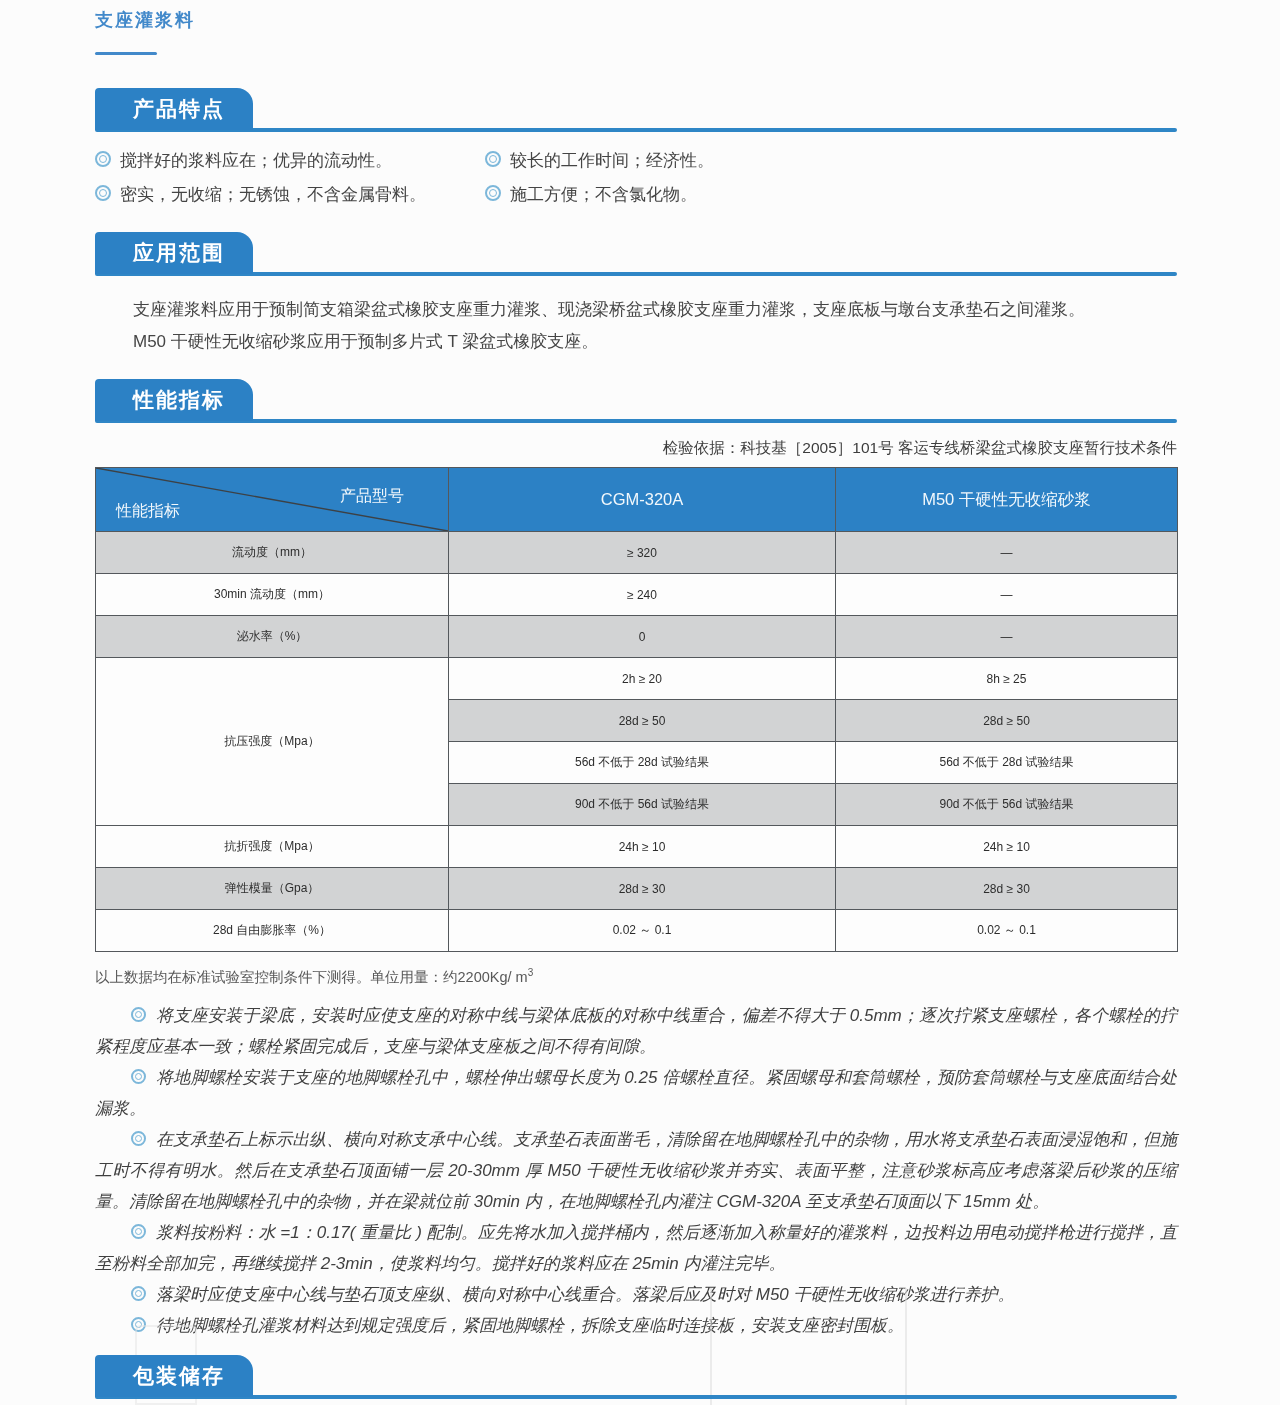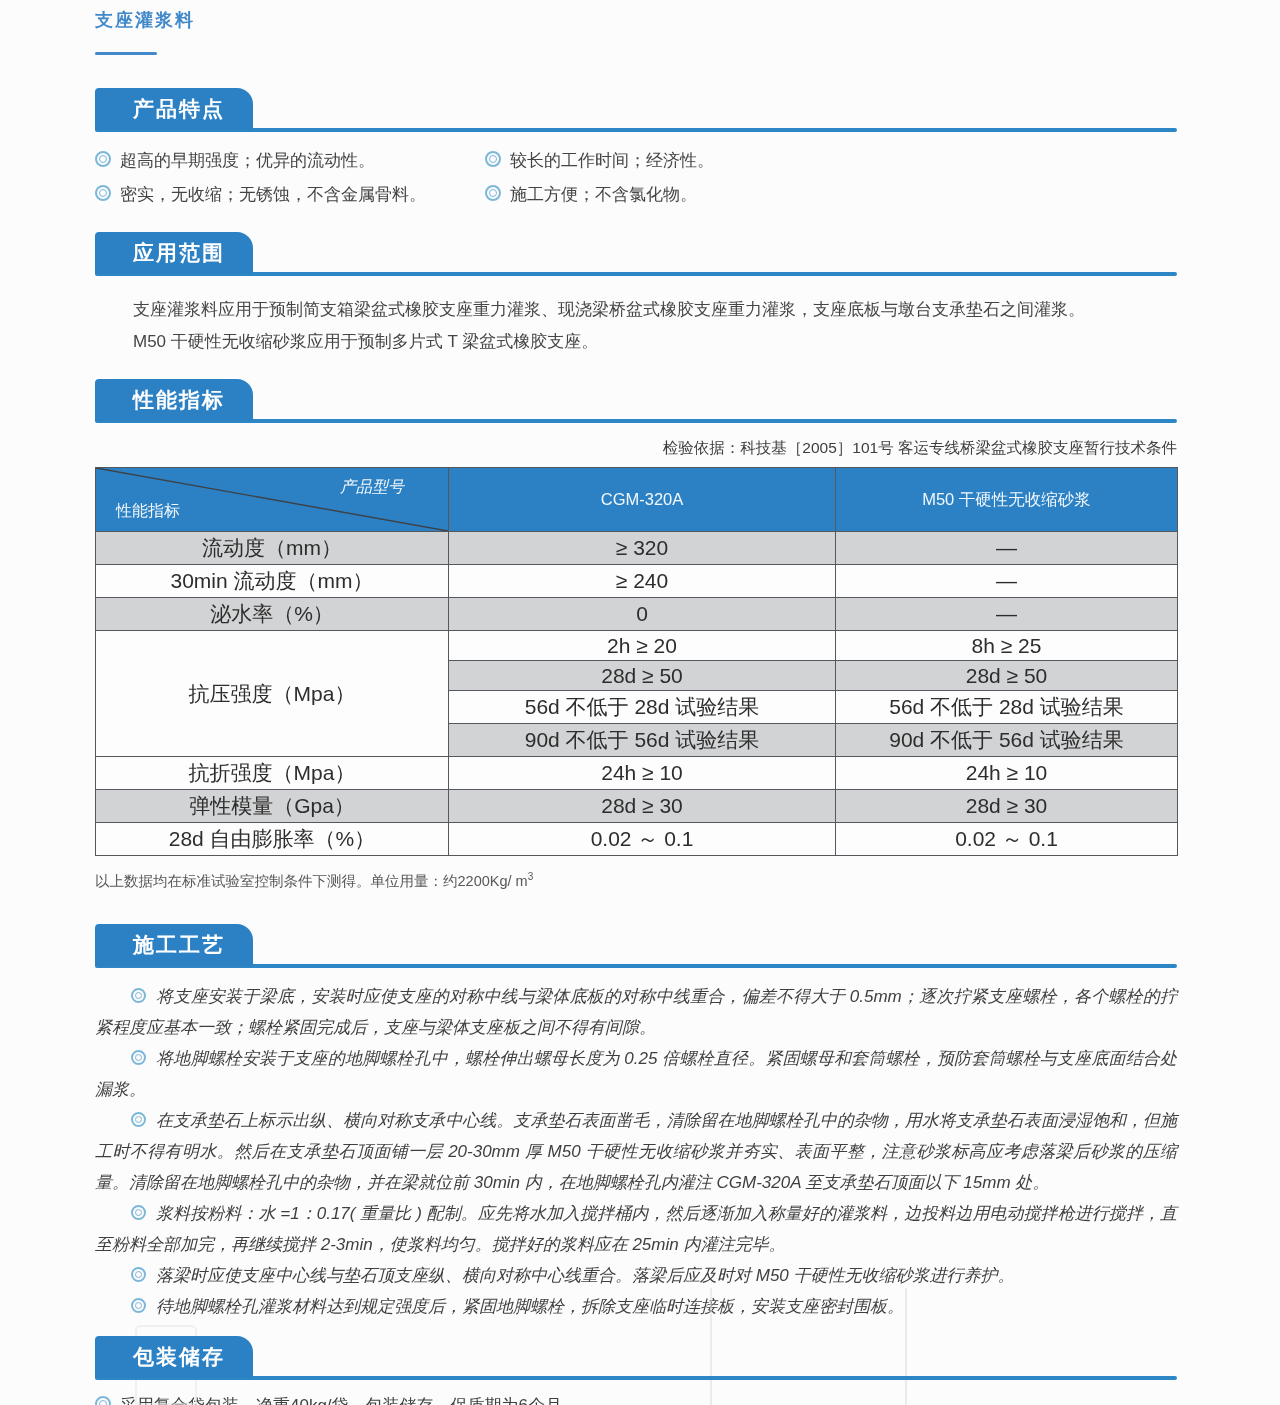--- a/index.html
+++ b/index.html
@@ -94,33 +94,33 @@
     width: 1082px;
     border-collapse: collapse;
     table-layout: fixed;
   }
   table.spec col.c1 { width: 353px; }
   table.spec col.c2 { width: 387px; }
   table.spec col.c3 { width: 342px; }
   table.spec td, table.spec th {
     border: 1px solid #54585c;
     text-align: center;
-    font-size: 21px;
+    font-size: 12px;
     color: #2d2d2d;
     font-weight: normal;
-    height: 30px;
+    height: 42px;
     padding: 2px 6px;
     background: #fdfdfd;
   }
   table.spec tr.g td { background: #d2d3d4; }
   table.spec td.wcell { background: #fdfdfd; }
   tr.head th { background: #2c81c5; color: #f2f8fc; height: 64px; font-size: 16.5px; }
   th.diag { position: relative; padding: 0; }
   th.diag svg { position: absolute; inset: 0; width: 100%; height: 100%; }
-  .corner-top { position: absolute; top: 9px; right: 44px; font-size: 16px; font-style: italic; }
+  .corner-top { position: absolute; top: 18px; right: 44px; font-size: 16px; }
   .corner-bottom { position: absolute; bottom: 9px; left: 20px; font-size: 16px; }
   .footnote { margin-top: 15px; font-size: 14.5px; color: #585858; }
   .footnote sup { font-size: 10px; }
 
   
   .constr { margin-top: 13px; font-style: italic; }
   .constr p {
     font-size: 17px;
     line-height: 31px;
     color: #3f3f3f;
@@ -174,21 +174,21 @@
   <div class="page-title">支座灌浆料</div>
   <div class="title-underline"></div>
 
   <div class="sec-head gap-features">
     <div class="sec-badge">产品特点</div>
     <div class="sec-rule"></div>
   </div>
   <div class="features">
     <div class="feat-item">
       <span class="ring"></span>
-      <span>超高的早期强度；优异的流动性。</span>
+      <span>搅拌好的浆料应在；优异的流动性。</span>
     </div>
     <div class="feat-item">
       <span class="ring"></span>
       <span>较长的工作时间；经济性。</span>
     </div>
     <div class="feat-item">
       <span class="ring"></span>
       <span>密实，无收缩；无锈蚀，不含金属骨料。</span>
     </div>
     <div class="feat-item">
@@ -275,24 +275,20 @@
     <tr>
       <td>28d 自由膨胀率（%）</td>
       <td>0.02 ～ 0.1</td>
       <td>0.02 ～ 0.1</td>
     </tr>
   </tbody>
     </table>
 
   <div class="footnote"><span>以上数据均在标准试验室控制条件下测得。单位用量：约2200Kg/ m</span><sup>3</sup></div>
 
-  <div class="sec-head gap-constr">
-    <div class="sec-badge">施工工艺</div>
-    <div class="sec-rule"></div>
-  </div>
   <div class="constr">
     <p><span class="ring-inline"></span><span>将支座安装于梁底，安装时应使支座的对称中线与梁体底板的对称中线重合，偏差不得大于 0.5mm；逐次拧紧支座螺栓，各个螺栓的拧紧程度应基本一致；螺栓紧固完成后，支座与梁体支座板之间不得有间隙。</span></p>
     <p><span class="ring-inline"></span><span>将地脚螺栓安装于支座的地脚螺栓孔中，螺栓伸出螺母长度为 0.25 倍螺栓直径。紧固螺母和套筒螺栓，预防套筒螺栓与支座底面结合处漏浆。</span></p>
     <p><span class="ring-inline"></span><span>在支承垫石上标示出纵、横向对称支承中心线。支承垫石表面凿毛，清除留在地脚螺栓孔中的杂物，用水将支承垫石表面浸湿饱和，但施工时不得有明水。然后在支承垫石顶面铺一层 20-30mm 厚 M50 干硬性无收缩砂浆并夯实、表面平整，注意砂浆标高应考虑落梁后砂浆的压缩量。清除留在地脚螺栓孔中的杂物，并在梁就位前 30min 内，在地脚螺栓孔内灌注 CGM-320A 至支承垫石顶面以下 15mm 处。</span></p>
     <p><span class="ring-inline"></span><span>浆料按粉料：水 =1：0.17( 重量比 ) 配制。应先将水加入搅拌桶内，然后逐渐加入称量好的灌浆料，边投料边用电动搅拌枪进行搅拌，直至粉料全部加完，再继续搅拌 2-3min，使浆料均匀。搅拌好的浆料应在 25min 内灌注完毕。</span></p>
     <p><span class="ring-inline"></span><span>落梁时应使支座中心线与垫石顶支座纵、横向对称中心线重合。落梁后应及时对 M50 干硬性无收缩砂浆进行养护。</span></p>
     <p><span class="ring-inline"></span><span>待地脚螺栓孔灌浆材料达到规定强度后，紧固地脚螺栓，拆除支座临时连接板，安装支座密封围板。</span></p>
   </div>
 
   <div class="sec-head gap-pack">

